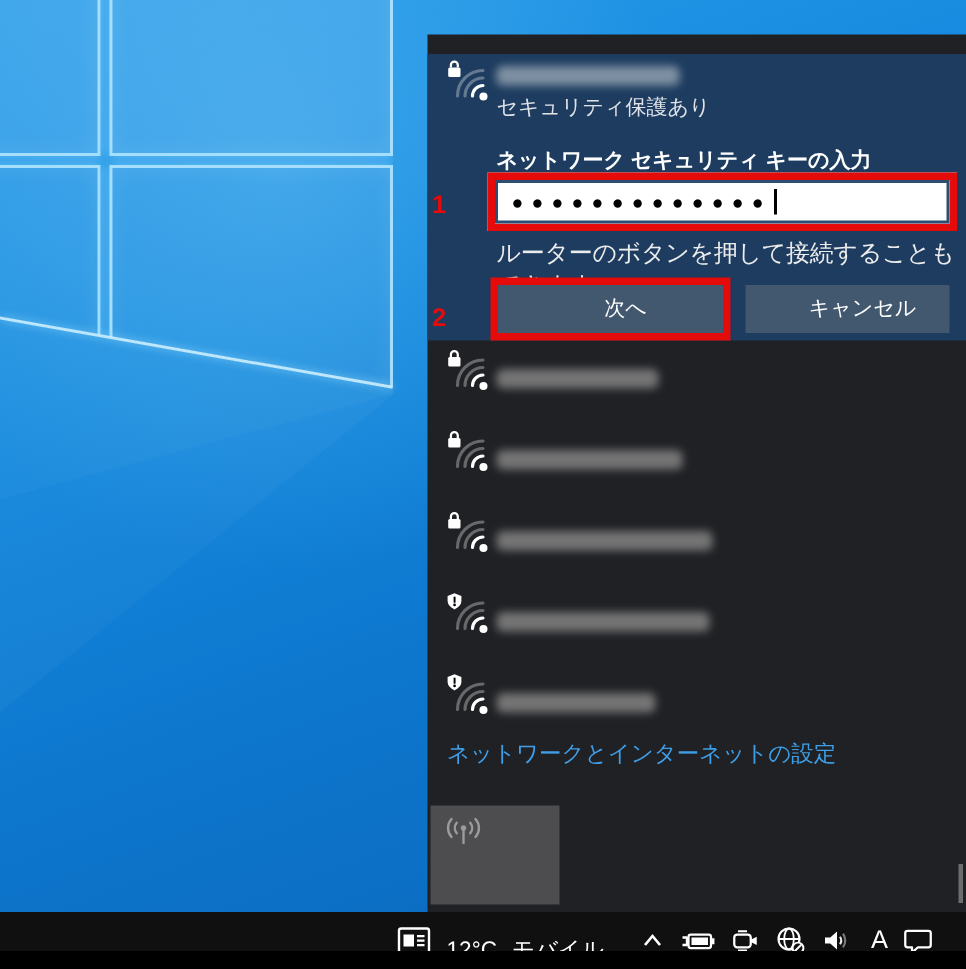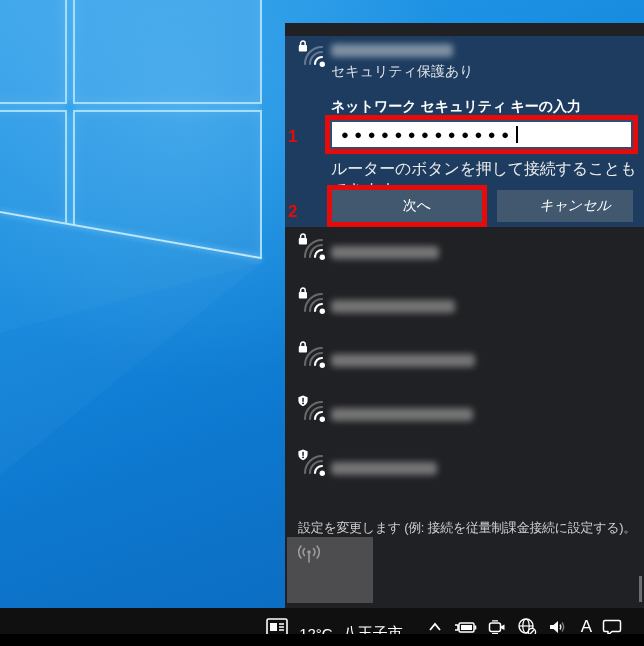--- a/index.html
+++ b/index.html
@@ -55,21 +55,21 @@
   .ann-num { position:absolute; left:3px; font-size:17px; font-weight:bold; color:var(--red); }
   .ann-1 { top:91px; }
   .ann-2 { top:166px; }
   .router-hint { position:absolute; left:46px; top:123px; font-size:16px; color:#ececec; letter-spacing:-0.2px; }
   .next-annotation { position:absolute; left:42px; top:149px; width:160px; height:42px;
     border:5px solid var(--red); }
   .btn { background:var(--button-bg); color:#fff; font-size:14px;
     display:flex; align-items:center; justify-content:center;
     font-family:"Liberation Sans","DejaVu Sans",sans-serif; border:none; cursor:pointer;padding-left:20px; }
   .btn-next { width:150px; height:32px; }
-  .btn-cancel { position:absolute; left:212px; top:154px; width:136px; height:32px;font-style:italic; }
+  .btn-cancel { position:absolute; left:212px; top:154px; width:136px; height:32px; }
 
   
   .net-list { position:absolute; left:0; top:210px; width:359px; }
   .net-row { position:relative; height:54px; }
   .net-row .wifi-ico { left:13px; top:0; }
   .net-row .ssid-blur { left:46px; top:13px; background:#8a8a8a; }
 
   
   .settings-link { position:absolute; left:13px; top:470px; font-size:15px; color:var(--link); cursor:pointer; }
   .settings-caption { position:absolute; left:13px; top:496px; font-size:13px; color:#cfcfcf; letter-spacing:-0.3px; }
@@ -246,21 +246,21 @@
       <g class="badge-warn">
         <path d="M5 0.5 L9.6 2.3 V5.4 C9.6 8.2 7.6 10 5 11.3 C2.4 10 0.4 8.2 0.4 5.4 V2.3 Z" fill="#fff"></path>
         <rect x="4.4" y="2.8" width="1.3" height="4" fill="#000"></rect>
         <circle cx="5.05" cy="8.3" r="0.9" fill="#000"></circle>
       </g>
     </svg>
     <div class="ssid-blur" style="width: 106px;"></div>
   </div>
 </div>
 
-    <div class="settings-caption">設定を変更します (例: 接続を従量制課金接続に設定する)。</div>
+    <div class="settings-link">ネットワークとインターネットの設定</div>
 
     <div class="tiles">
       <div class="tile disabled">
         <svg class="t-ico" width="26" height="20" viewBox="0 0 26 20">
           <g stroke="#9b9b9b" fill="none" stroke-width="1.6" stroke-linecap="round">
             <path d="M5 2 A9 9 0 0 0 5 14"></path>
             <path d="M8.5 4.5 A5.5 5.5 0 0 0 8.5 11.5"></path>
             <path d="M21 2 A9 9 0 0 1 21 14"></path>
             <path d="M17.5 4.5 A5.5 5.5 0 0 1 17.5 11.5"></path>
             <path d="M13 9 V18"></path>
@@ -277,21 +277,21 @@
     <span class="tb-ico">
       <svg width="24" height="20" viewBox="0 0 24 20">
         <rect x="2" y="2" width="20" height="16" rx="1.5" fill="none" stroke="#fff" stroke-width="1.6"></rect>
         <rect x="5" y="6" width="7" height="8" fill="#fff"></rect>
         <line x1="14" y1="7" x2="19" y2="7" stroke="#fff" stroke-width="1.5"></line>
         <line x1="14" y1="10" x2="19" y2="10" stroke="#fff" stroke-width="1.5"></line>
         <line x1="14" y1="13" x2="19" y2="13" stroke="#fff" stroke-width="1.5"></line>
       </svg>
     </span>
     <span class="tb-text">12°C</span>
-    <span class="tb-text">八王子市</span>
+    <span class="tb-text">モバイル</span>
     <span class="tb-gap"></span>
     <span class="tb-ico">
       <svg width="16" height="14" viewBox="0 0 16 14">
         <polyline points="3,10 8,4 13,10" fill="none" stroke="#fff" stroke-width="1.8"></polyline>
       </svg>
     </span>
     <span class="tb-ico">
       <svg width="24" height="16" viewBox="0 0 24 16">
         <rect x="6" y="4" width="15" height="9" rx="1.5" fill="none" stroke="#fff" stroke-width="1.5"></rect>
         <rect x="21.5" y="6.5" width="1.8" height="4" fill="#fff"></rect>

